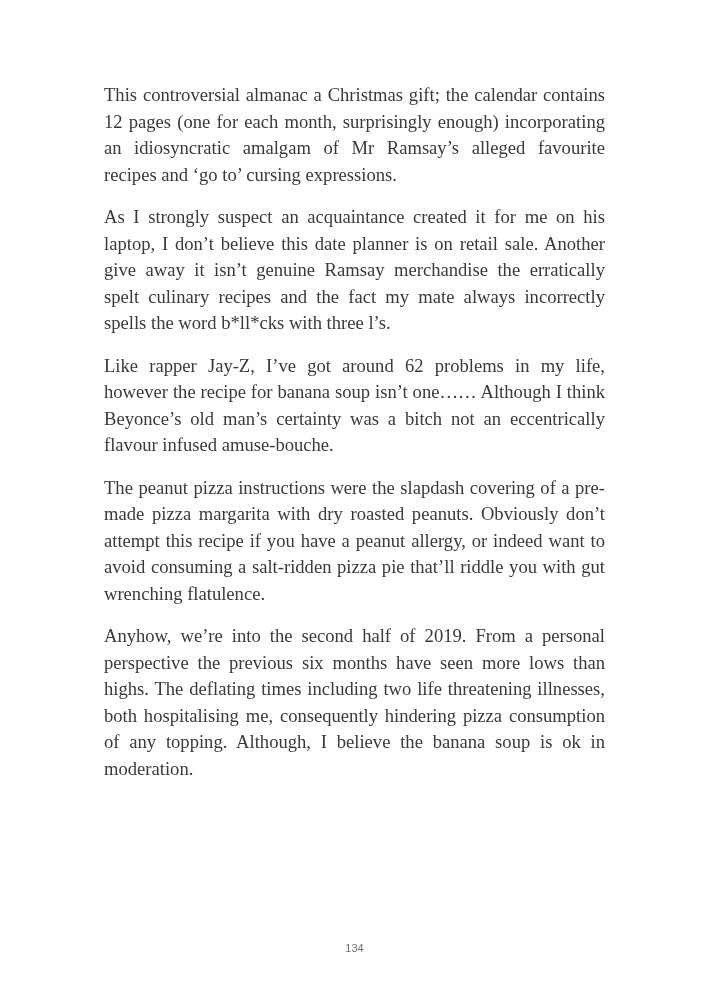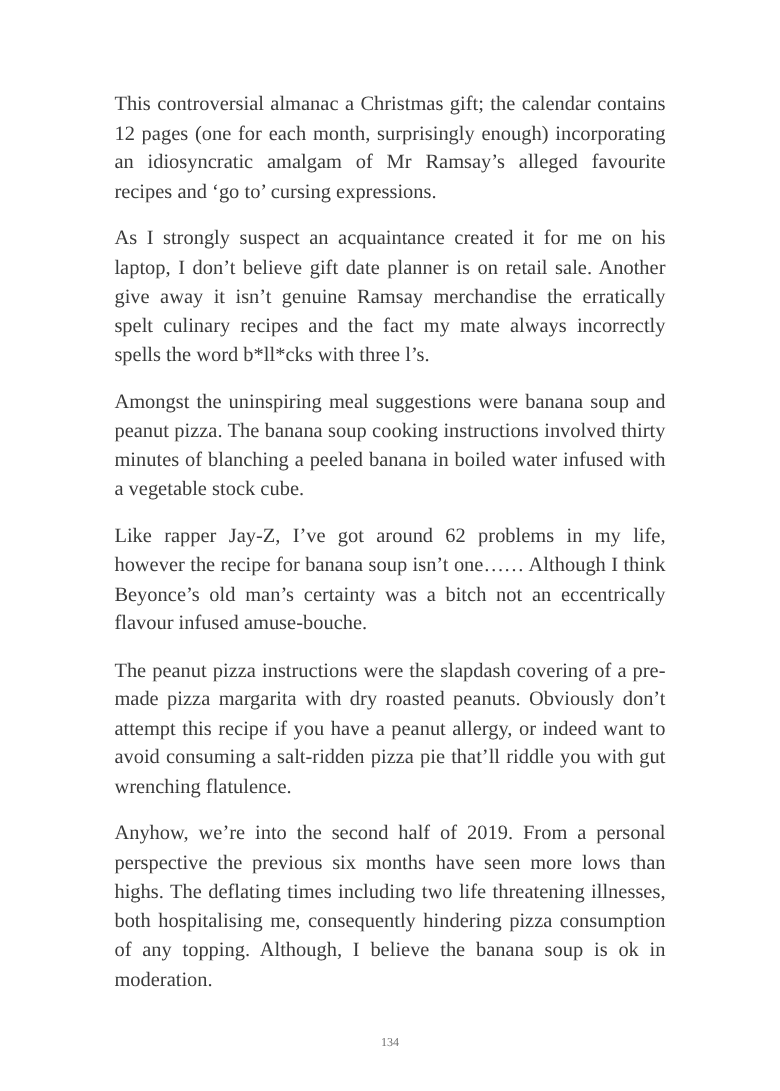--- a/index.html
+++ b/index.html
@@ -7,29 +7,28 @@
     .page { position: absolute; left: 0; top: 0; width: 709px; height: 992px; background: #ffffff; }
     .content {
       position: absolute; left: 104px; top: 82px; width: 501px;
       font-family: "Liberation Serif", "DejaVu Serif", serif;
       font-size: 18.6px; line-height: 26.5px; color: #3a3a3a;
       text-align: justify;
     }
     .content p { margin: 0 0 16px 0; }
     .page-number {
       position: absolute; left: 0; width: 709px; top: 942px; text-align: center;
-      font-family: Liberation Serif, serif; font-size: 11px; color: #707070;
+      font-family: Liberation Sans, sans-serif; font-size: 11px; color: #707070;
     }
   </style>
 </head>
 <body>
 
 <div class="page">
   <div class="content">
     <p>This controversial almanac a Christmas gift; the calendar contains 12 pages (one for each month, surprisingly enough) incorporating an idiosyncratic amalgam of Mr Ramsay’s alleged favourite recipes and ‘go to’ cursing expressions.</p>
-    <p>As I strongly suspect an acquaintance created it for me on his laptop, I don’t believe gift date planner is on retail sale. Another give away it isn’t genuine Ramsay merchandise the erratically spelt culinary recipes and the fact my mate always incorrectly spells the word b*ll*cks with three l’s.</p>
-    <p>Amongst the uninspiring meal suggestions were banana soup and peanut pizza. The banana soup cooking instructions involved thirty minutes of blanching a peeled banana in boiled water infused with a vegetable stock cube.</p>
+    <p>As I strongly suspect an acquaintance created it for me on his laptop, I don’t believe this date planner is on retail sale. Another give away it isn’t genuine Ramsay merchandise the erratically spelt culinary recipes and the fact my mate always incorrectly spells the word b*ll*cks with three l’s.</p>
     <p>Like rapper Jay-Z, I’ve got around 62 problems in my life, however the recipe for banana soup isn’t one…… Although I think Beyonce’s old man’s certainty was a bitch not an eccentrically flavour infused amuse-bouche.</p>
     <p>The peanut pizza instructions were the slapdash covering of a pre-made pizza margarita with dry roasted peanuts. Obviously don’t attempt this recipe if you have a peanut allergy, or indeed want to avoid consuming a salt-ridden pizza pie that’ll riddle you with gut wrenching flatulence.</p>
     <p>Anyhow, we’re into the second half of 2019. From a personal perspective the previous six months have seen more lows than highs. The deflating times including two life threatening illnesses, both hospitalising me, consequently hindering pizza consumption of any topping. Although, I believe the banana soup is ok in moderation.</p>
   </div>
   <div class="page-number">134</div>
 </div>
 
 </body></html>

